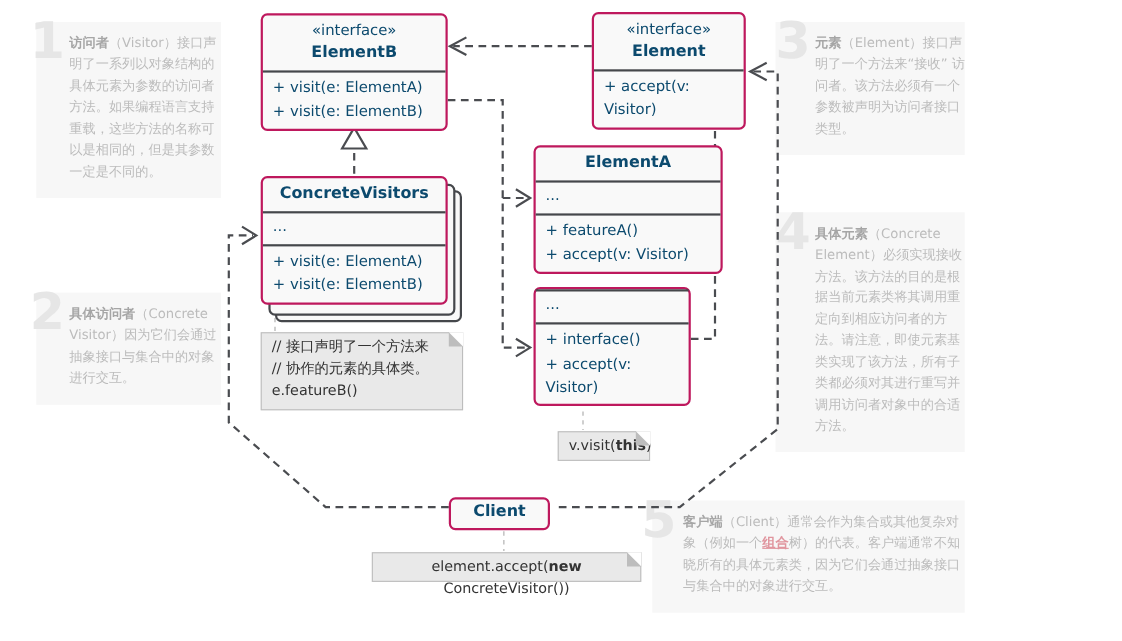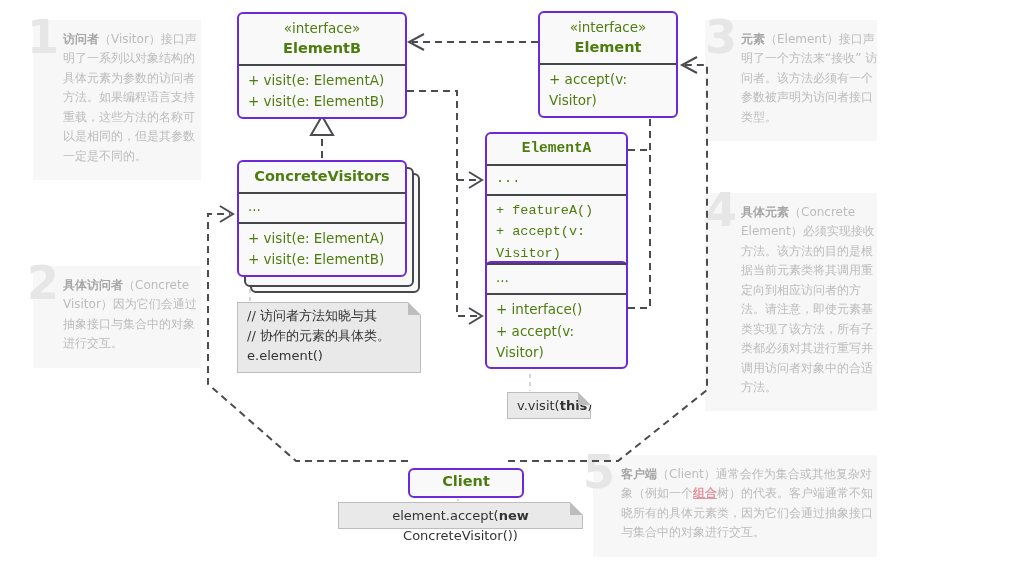--- a/index.html
+++ b/index.html
@@ -14,22 +14,22 @@
   .panel .txt a{color:#e0959e;font-weight:bold;text-decoration:underline;cursor:pointer;}
 
   
   svg.wires{position:absolute;left:0;top:0;z-index:2;pointer-events:none;}
   .dash{stroke:#4a4c50;stroke-width:2;fill:none;stroke-dasharray:7 5;}
   .solid{stroke:#4a4c50;stroke-width:2;fill:none;}
   .tri{stroke:#4a4c50;stroke-width:2;fill:#ffffff;}
   .anchor{stroke:#c6c6c6;stroke-width:1.5;fill:none;stroke-dasharray:4 4;}
 
   
-  .uml-box{position:absolute;border:2px solid #6d28d9;border-radius:6px;background:#f9f9f9;
-           box-sizing:border-box;color:#4d7c0f;z-index:3;}
+  .uml-box{position:absolute;border:2px solid #be185d;border-radius:6px;background:#f9f9f9;
+           box-sizing:border-box;color:#0c4a6e;z-index:3;}
   .uml-box .hd{text-align:center;padding:4px 6px;font-weight:bold;font-size:14.5px;line-height:1.5;}
   .uml-box .hd .st{display:block;font-weight:normal;font-size:13.5px;}
   .uml-box .sec{border-top:2px solid #45474b;padding:4px 9px;font-size:13.5px;line-height:1.58;}
   .uml-box .sec.dots{padding:2px 9px 5px 9px;}
   .shadowcard{position:absolute;border:2px solid #45474b;border-radius:6px;background:#f9f9f9;box-sizing:border-box;}
 
   
   .note{position:absolute;background:#e9e9e9;border:1px solid #bdbdbd;box-sizing:border-box;
         color:#333;font-size:13px;line-height:1.55;padding:3px 9px;z-index:3;}
   .note::after{content:'';position:absolute;top:-1px;right:-1px;border-style:solid;
@@ -123,21 +123,21 @@
     </div>
     <div class="sec dots">
       <div>...</div>
     </div>
     <div class="sec">
       <div>+ visit(e: ElementA)</div>
       <div>+ visit(e: ElementB)</div>
     </div>
   </div>
 
-  <div class="uml-box" style="left:485px;top:132px;width:143px;font-family:Liberation Mono, monospace;">
+  <div class="uml-box" style="left:485px;top:132px;width:172px;">
     <div class="hd">
       <span>ElementA</span>
     </div>
     <div class="sec dots">
       <div>...</div>
     </div>
     <div class="sec">
       <div>+ featureA()</div>
       <div>+ accept(v: Visitor)</div>
     </div>
@@ -146,30 +146,30 @@
   <div class="uml-box" style="left:485px;top:261px;width:143px;">
     <div class="sec dots">
       <div>...</div>
     </div>
     <div class="sec">
       <div>+ interface()</div>
       <div>+ accept(v: Visitor)</div>
     </div>
   </div>
 
-  <div class="uml-box" style="left:408px;top:468px;width:116px;height:30px;">
+  <div class="uml-box" style="left:408px;top:452px;width:92px;height:30px;">
     <div class="hd" style="padding:1px 6px;">
       <span>Client</span>
     </div>
   </div>
 
   <div class="note" style="left:237px;top:302px;width:184px;height:71px;">
-    <div>// 访问者方法知晓与其</div>
+    <div>// 接口声明了一个方法来</div>
     <div>// 协作的元素的具体类。</div>
-    <div>e.element()</div>
+    <div>e.featureB()</div>
   </div>
 
   <div class="note" style="left:507px;top:392px;width:84px;height:27px;text-align:right;">
     <span>v.visit(</span><b>this</b><span>)</span>
   </div>
 
   <div class="note" style="left:338px;top:502px;width:245px;height:27px;text-align:center;">
     <span>element.accept(</span><b>new</b><span> ConcreteVisitor())</span>
   </div>
 

